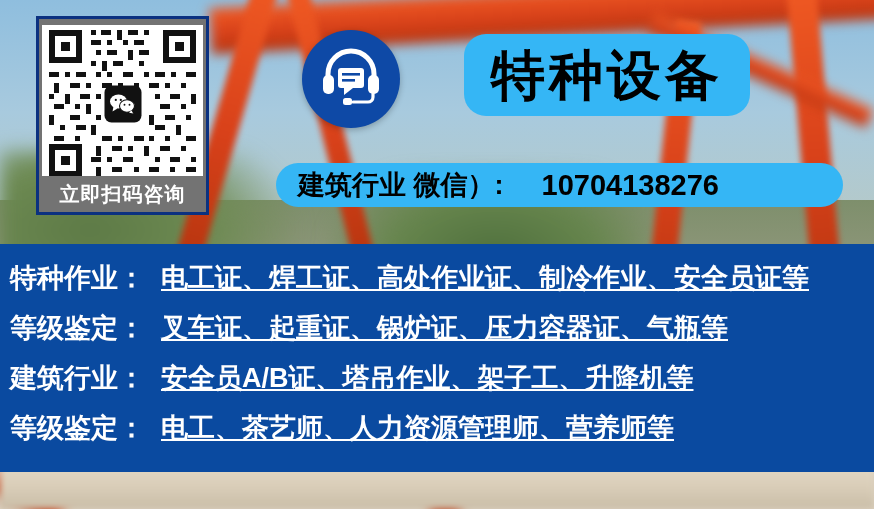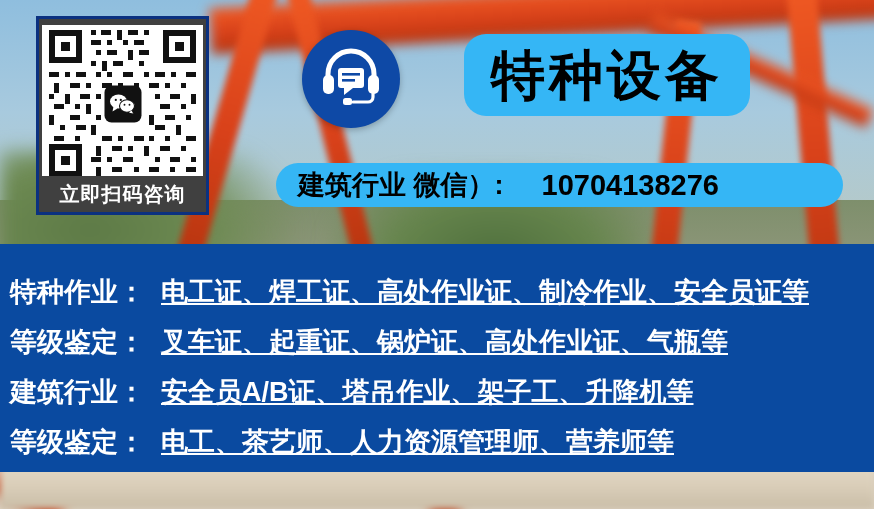--- a/index.html
+++ b/index.html
@@ -60,21 +60,21 @@
     filter: blur(3px);
   }
 
   
   .qr-card {
     position: absolute;
     left: 36px;
     top: 16px;
     width: 173px;
     height: 199px;
-    background: #404040;
+    background: #737373;
     border: 3px solid #0b3180;
     box-sizing: border-box;
     padding: 6px 6px 0 6px;
     display: flex;
     flex-direction: column;
     align-items: center;
   }
   .qr-white {
     width: 161px;
     height: 157px;
@@ -200,21 +200,21 @@
     left: 0;
     top: 244px;
     width: 874px;
     height: 228px;
     background: #0a4aa0;
     box-sizing: border-box;
     padding: 16px 0 0 10px;
   }
   .info-row {
     display: flex;
-    align-items: flex-end;
+    align-items: flex-start;
     height: 50px;
     white-space: nowrap;
   }
   .info-row .row-label {
     color: #ffffff;
     font-size: 27px;
     font-weight: bold;
     flex: 0 0 auto;
   }
   .info-row .row-value {
@@ -385,21 +385,21 @@
     <span class="phone-number">10704138276</span>
   </div>
 
   <div class="info-panel">
     <div class="info-row">
       <span class="row-label">特种作业：</span>
       <span class="row-value">电工证、焊工证、高处作业证、制冷作业、安全员证等</span>
     </div>
     <div class="info-row">
       <span class="row-label">等级鉴定：</span>
-      <span class="row-value">叉车证、起重证、锅炉证、高处作业证、气瓶等</span>
+      <span class="row-value">叉车证、起重证、锅炉证、压力容器证、气瓶等</span>
     </div>
     <div class="info-row">
       <span class="row-label">建筑行业：</span>
       <span class="row-value">安全员A/B证、塔吊作业、架子工、升降机等</span>
     </div>
     <div class="info-row">
       <span class="row-label">等级鉴定：</span>
       <span class="row-value">电工、茶艺师、人力资源管理师、营养师等</span>
     </div>
   </div>

